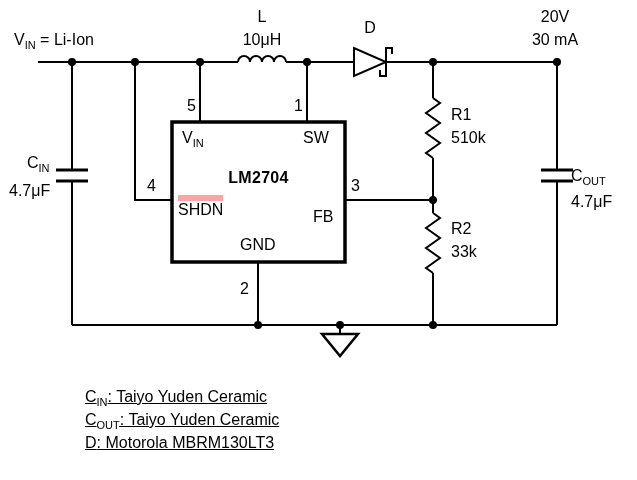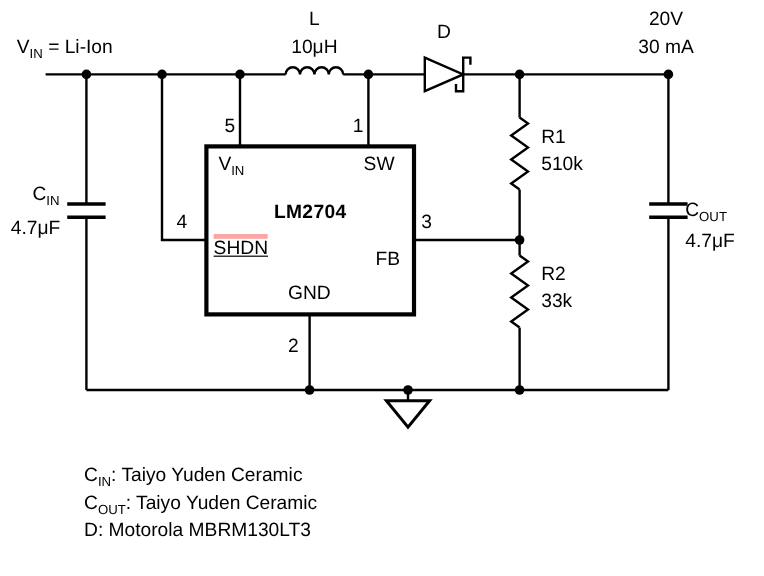--- a/index.html
+++ b/index.html
@@ -3,22 +3,22 @@
 <meta charset="utf-8">
 <style>
   html,body{margin:0;padding:0;background:#fff;}
   #stage{position:relative;width:637px;height:480px;background:#fff;
          font-family:"Liberation Sans",sans-serif;color:#000;overflow:hidden;}
   #circuit{position:absolute;left:0;top:0;}
   .lbl{position:absolute;font-size:16px;line-height:1.15;white-space:nowrap;color:#000;}
   .lbl.c{text-align:center;}
   .lbl sub,.note sub{font-size:11px;line-height:0;}
   .big{font-size:16px;font-weight:bold;letter-spacing:0.3px;}
-  .ovl{display:inline-block;border-top:4px solid #fca5a5;line-height:1.1;text-decoration:underline;}
-  #notes{position:absolute;left:70px;top:385px;}
+  .ovl{display:inline-block;border-top:6px solid #fca5a5;line-height:1.1;}
+  #notes{position:absolute;left:85px;top:385px;text-decoration:underline;}
   .note{font-size:16px;line-height:23px;white-space:nowrap;color:#000;}
 </style>
 </head>
 <body>
 
 <div id="stage">
 
   <svg id="circuit" width="637" height="480" viewBox="0 0 637 480">
 
     <g stroke="#000" stroke-width="2" fill="none">

